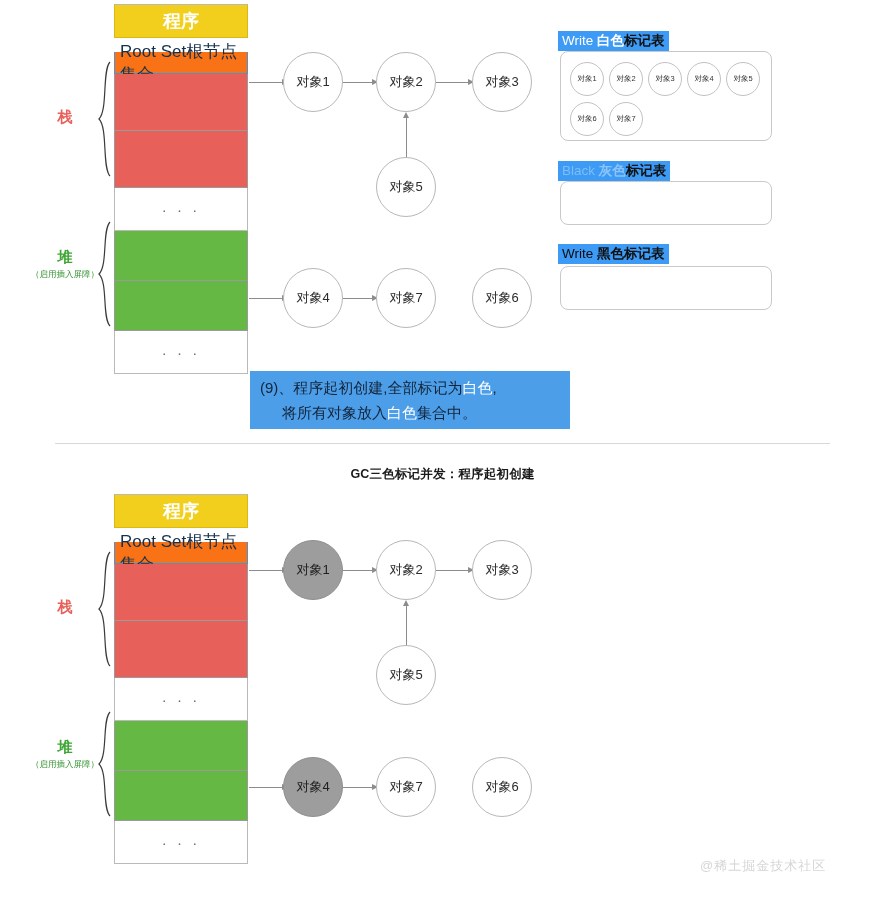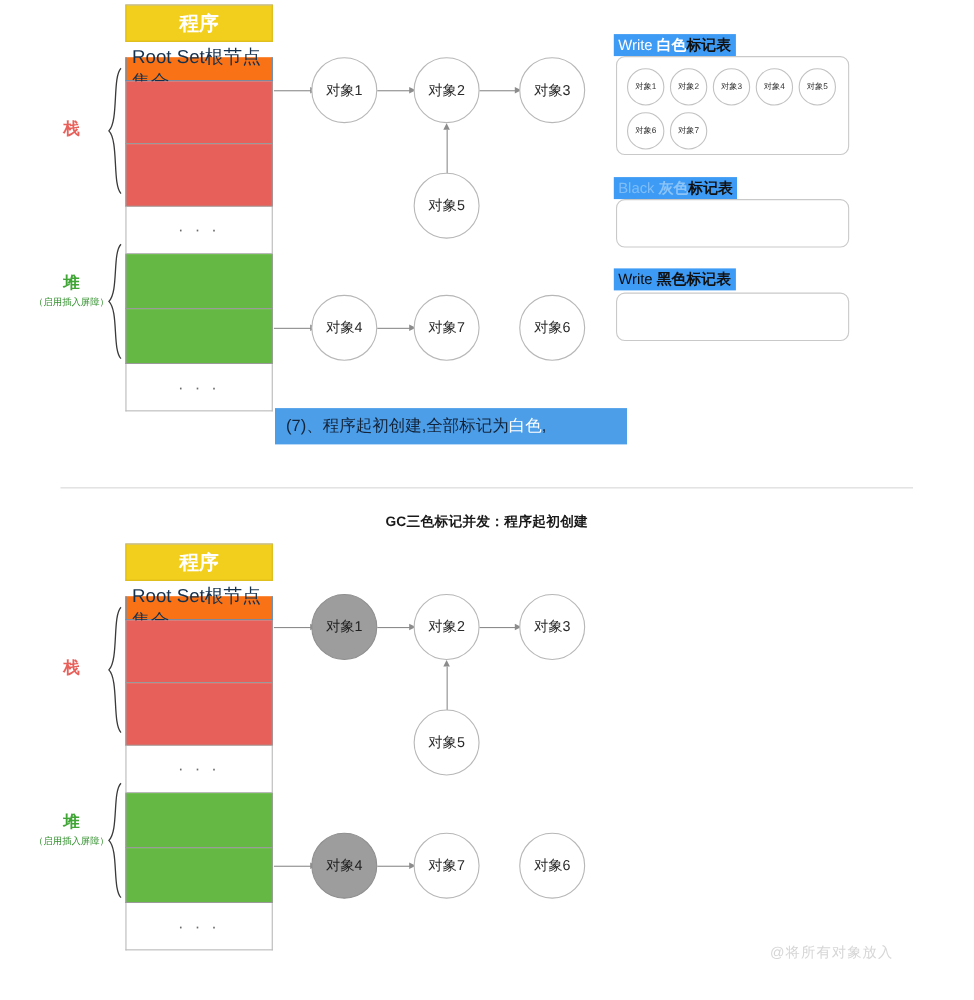--- a/index.html
+++ b/index.html
@@ -200,21 +200,24 @@
   </div>
   <div class="mt-box" style="left:560px;top:181px;width:212px;height:44px;"></div>
 
   <div class="mt-title" style="left:558px;top:244px;">
     <span class="en" style="color:#0b0b0b;">Write</span>
     <span class="cn-dark">黑色</span><span class="cn-dark">标记表</span>
   </div>
   <div class="mt-box" style="left:560px;top:266px;width:212px;height:44px;"></div>
 
   <div class="caption" id="caption-1">
-    <span>(7)、程序起初创建,全部标记为</span><span class="hl-white">白色</span><span>,</span>
+    <span>(9)、程序起初创建,全部标记为</span><span class="hl-white">白色</span><span>,</span>
+    <span class="l2">
+      <span>将所有对象放入</span><span class="hl-white">白色</span><span>集合中。</span>
+    </span>
   </div>
 </div>
 
 <div class="divider"></div>
 <div class="section-heading">GC三色标记并发：程序起初创建</div>
 
 <div class="panel" id="panel-2">
 
   <div class="memcol" style="left:114px;top:50px;">
     <div class="memcell first cell-program">程序</div>
@@ -266,13 +269,13 @@
   <div class="arrowhead right" style="left:282px;top:339.5px;"></div>
   <div class="node grey" style="left:283px;top:313px;width:60px;height:60px;">对象4</div>
 
   <div class="edge h" style="left:343px;top:343px;width:30px;"></div>
   <div class="arrowhead right" style="left:372px;top:339.5px;"></div>
   <div class="node" style="left:376px;top:313px;width:60px;height:60px;">对象7</div>
   <div class="node" style="left:472px;top:313px;width:60px;height:60px;">对象6</div>
 
 </div>
 
-<div class="watermark">@将所有对象放入</div>
+<div class="watermark">@稀土掘金技术社区</div>
 
 </body></html>

